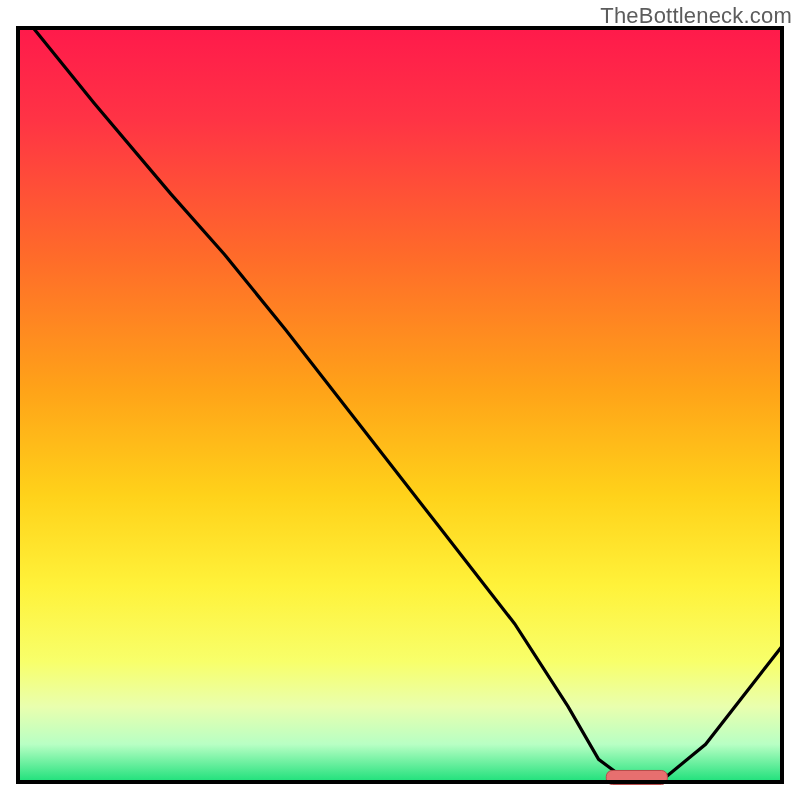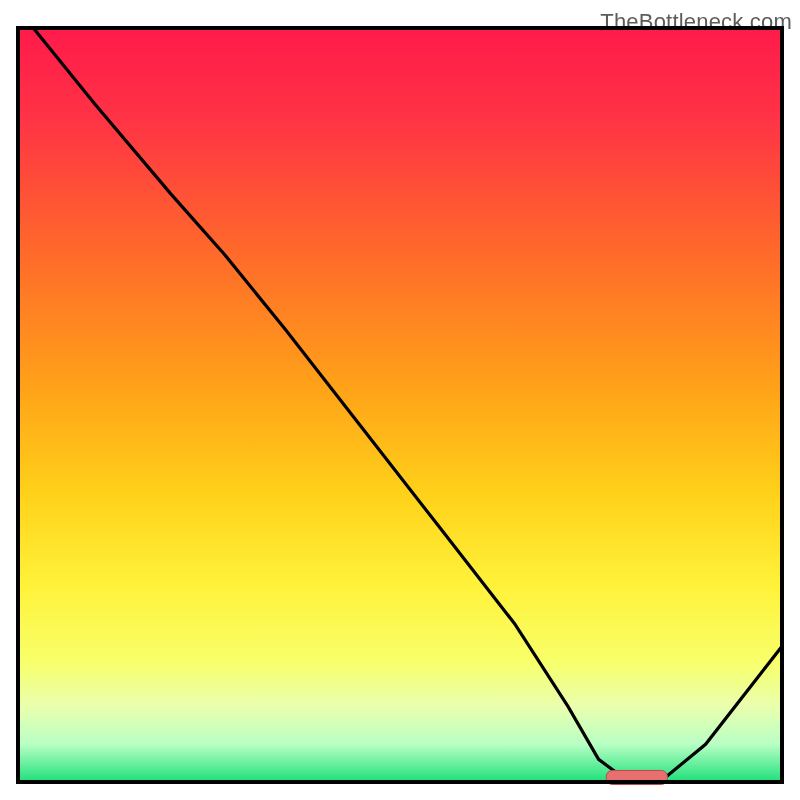--- a/index.html
+++ b/index.html
@@ -16,21 +16,20 @@
     height: 800px;
   }
   .watermark {
     position: absolute;
     top: 3px;
     right: 8px;
     color: #5c5c5c;
     font-size: 22px;
     font-weight: 400;
     letter-spacing: 0.2px;
-    margin-top: 6px;
   }
   svg {
     position: absolute;
     top: 0;
     left: 0;
   }
 </style>
 </head>
 <body>
 

